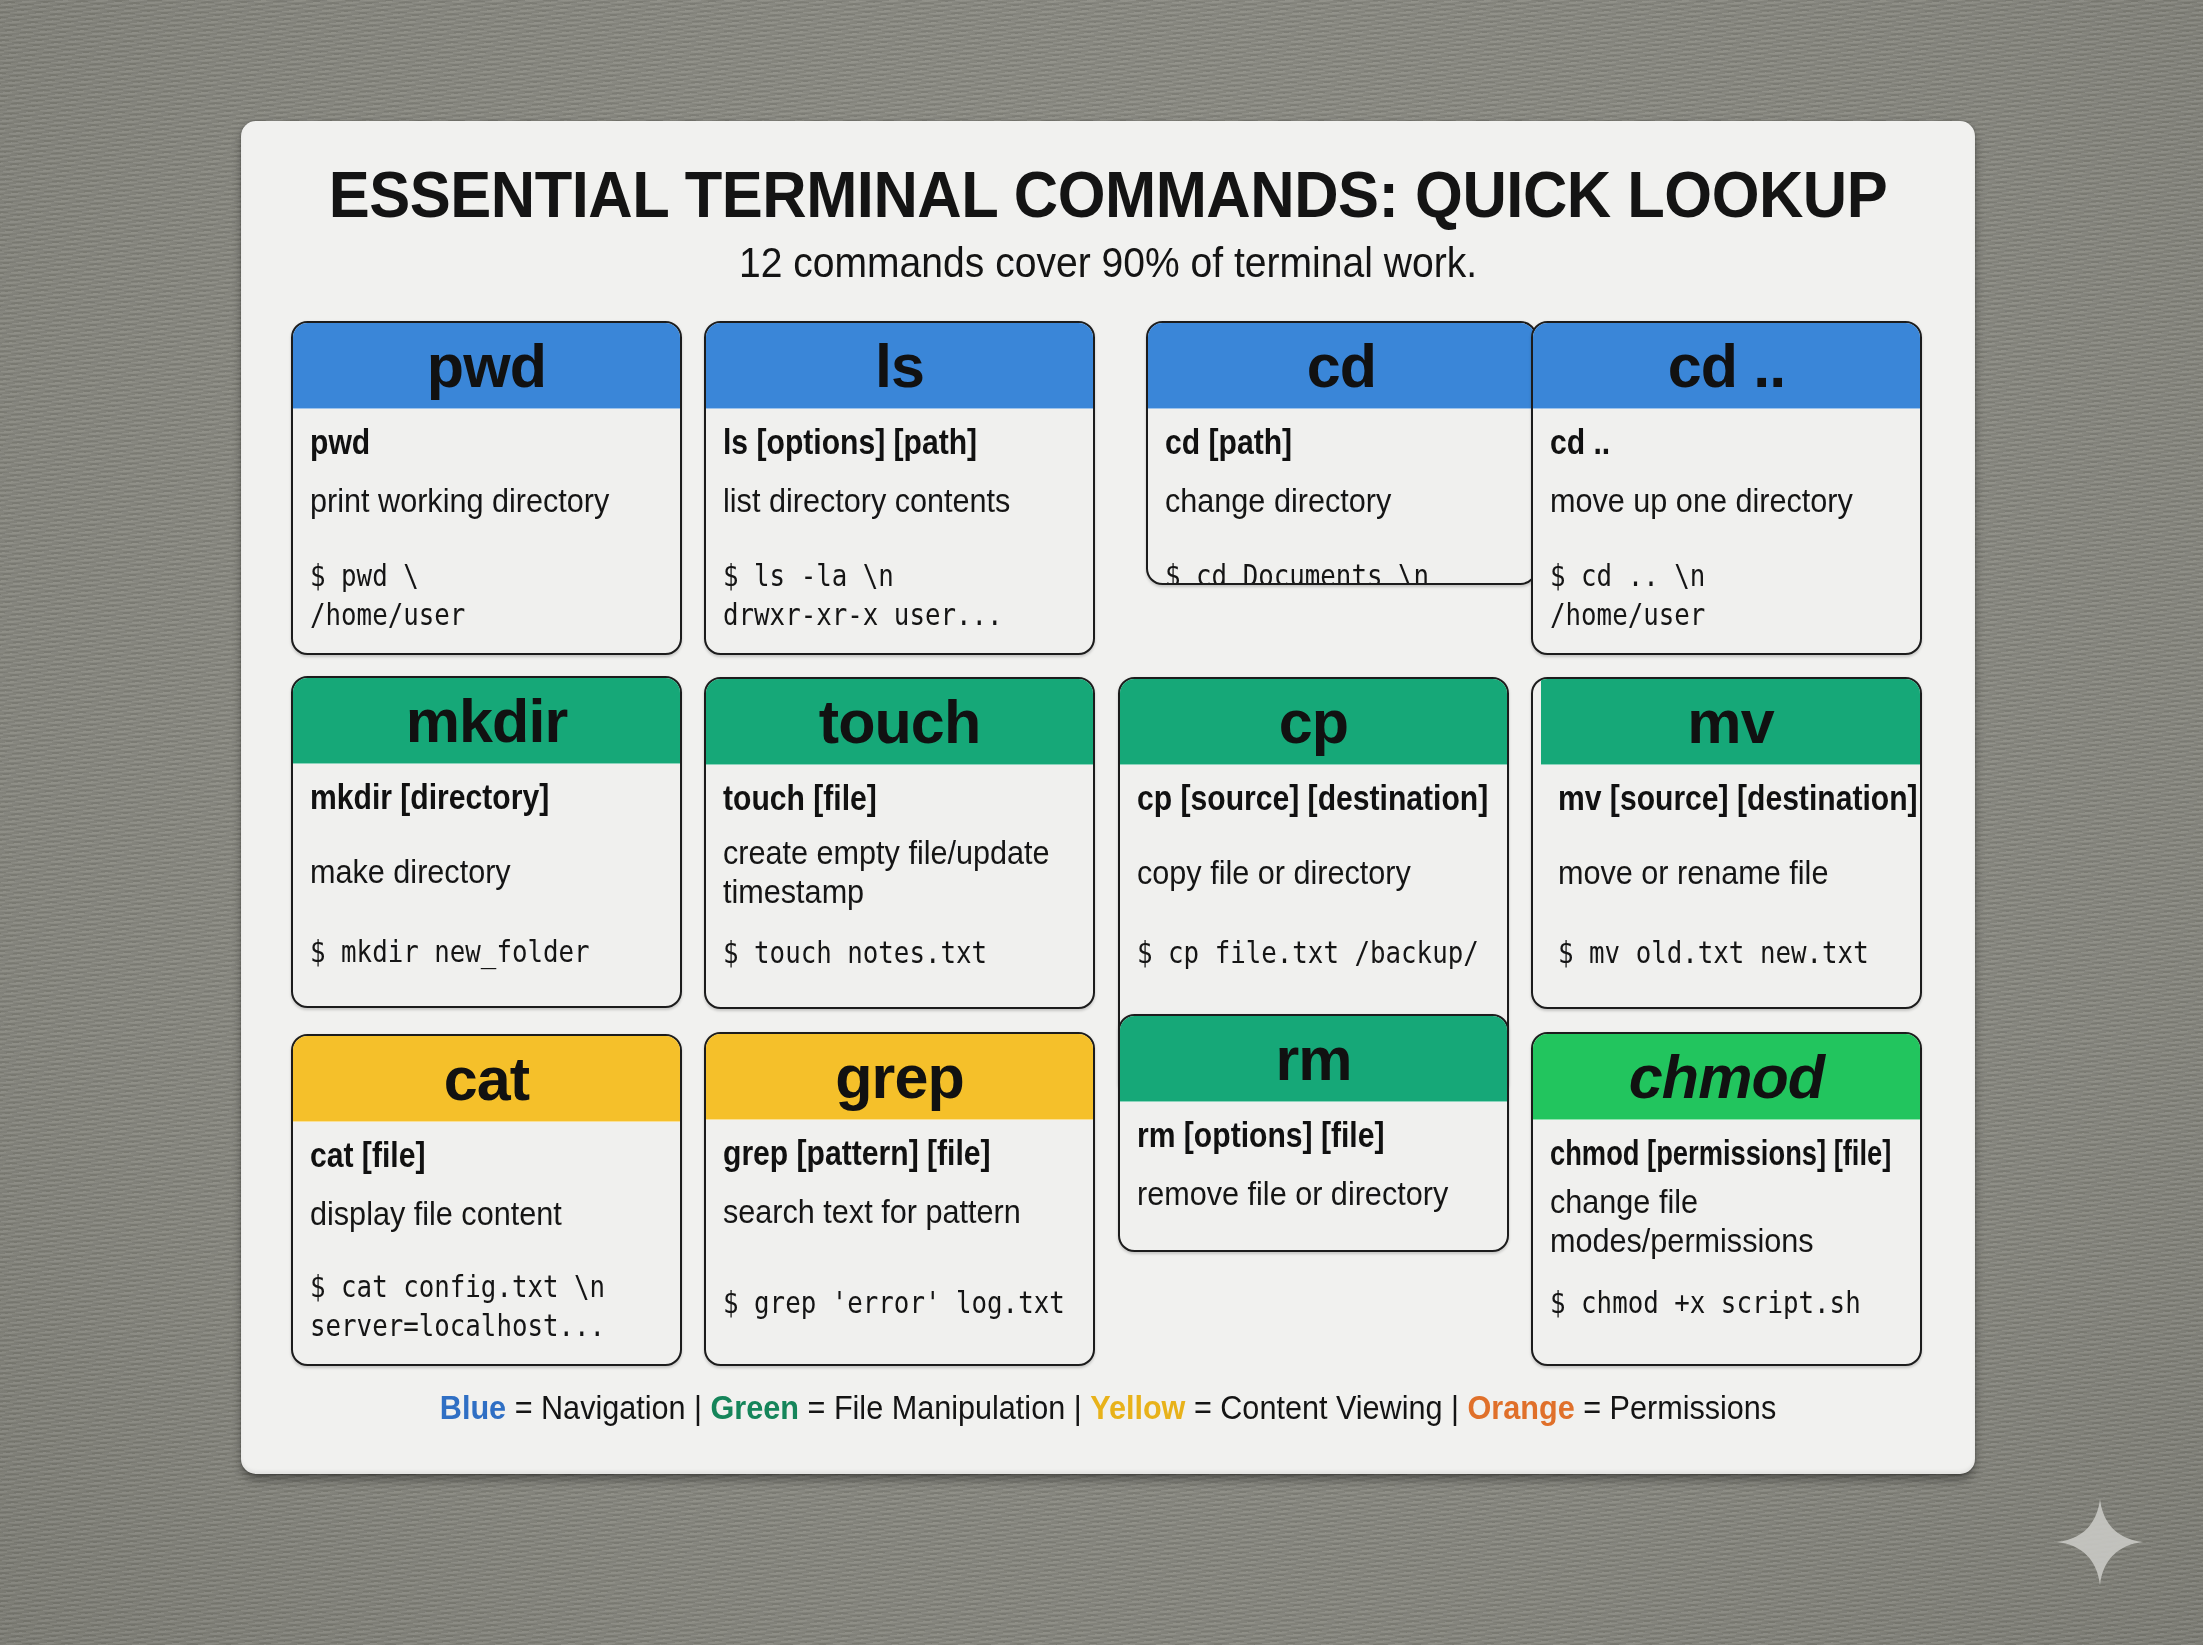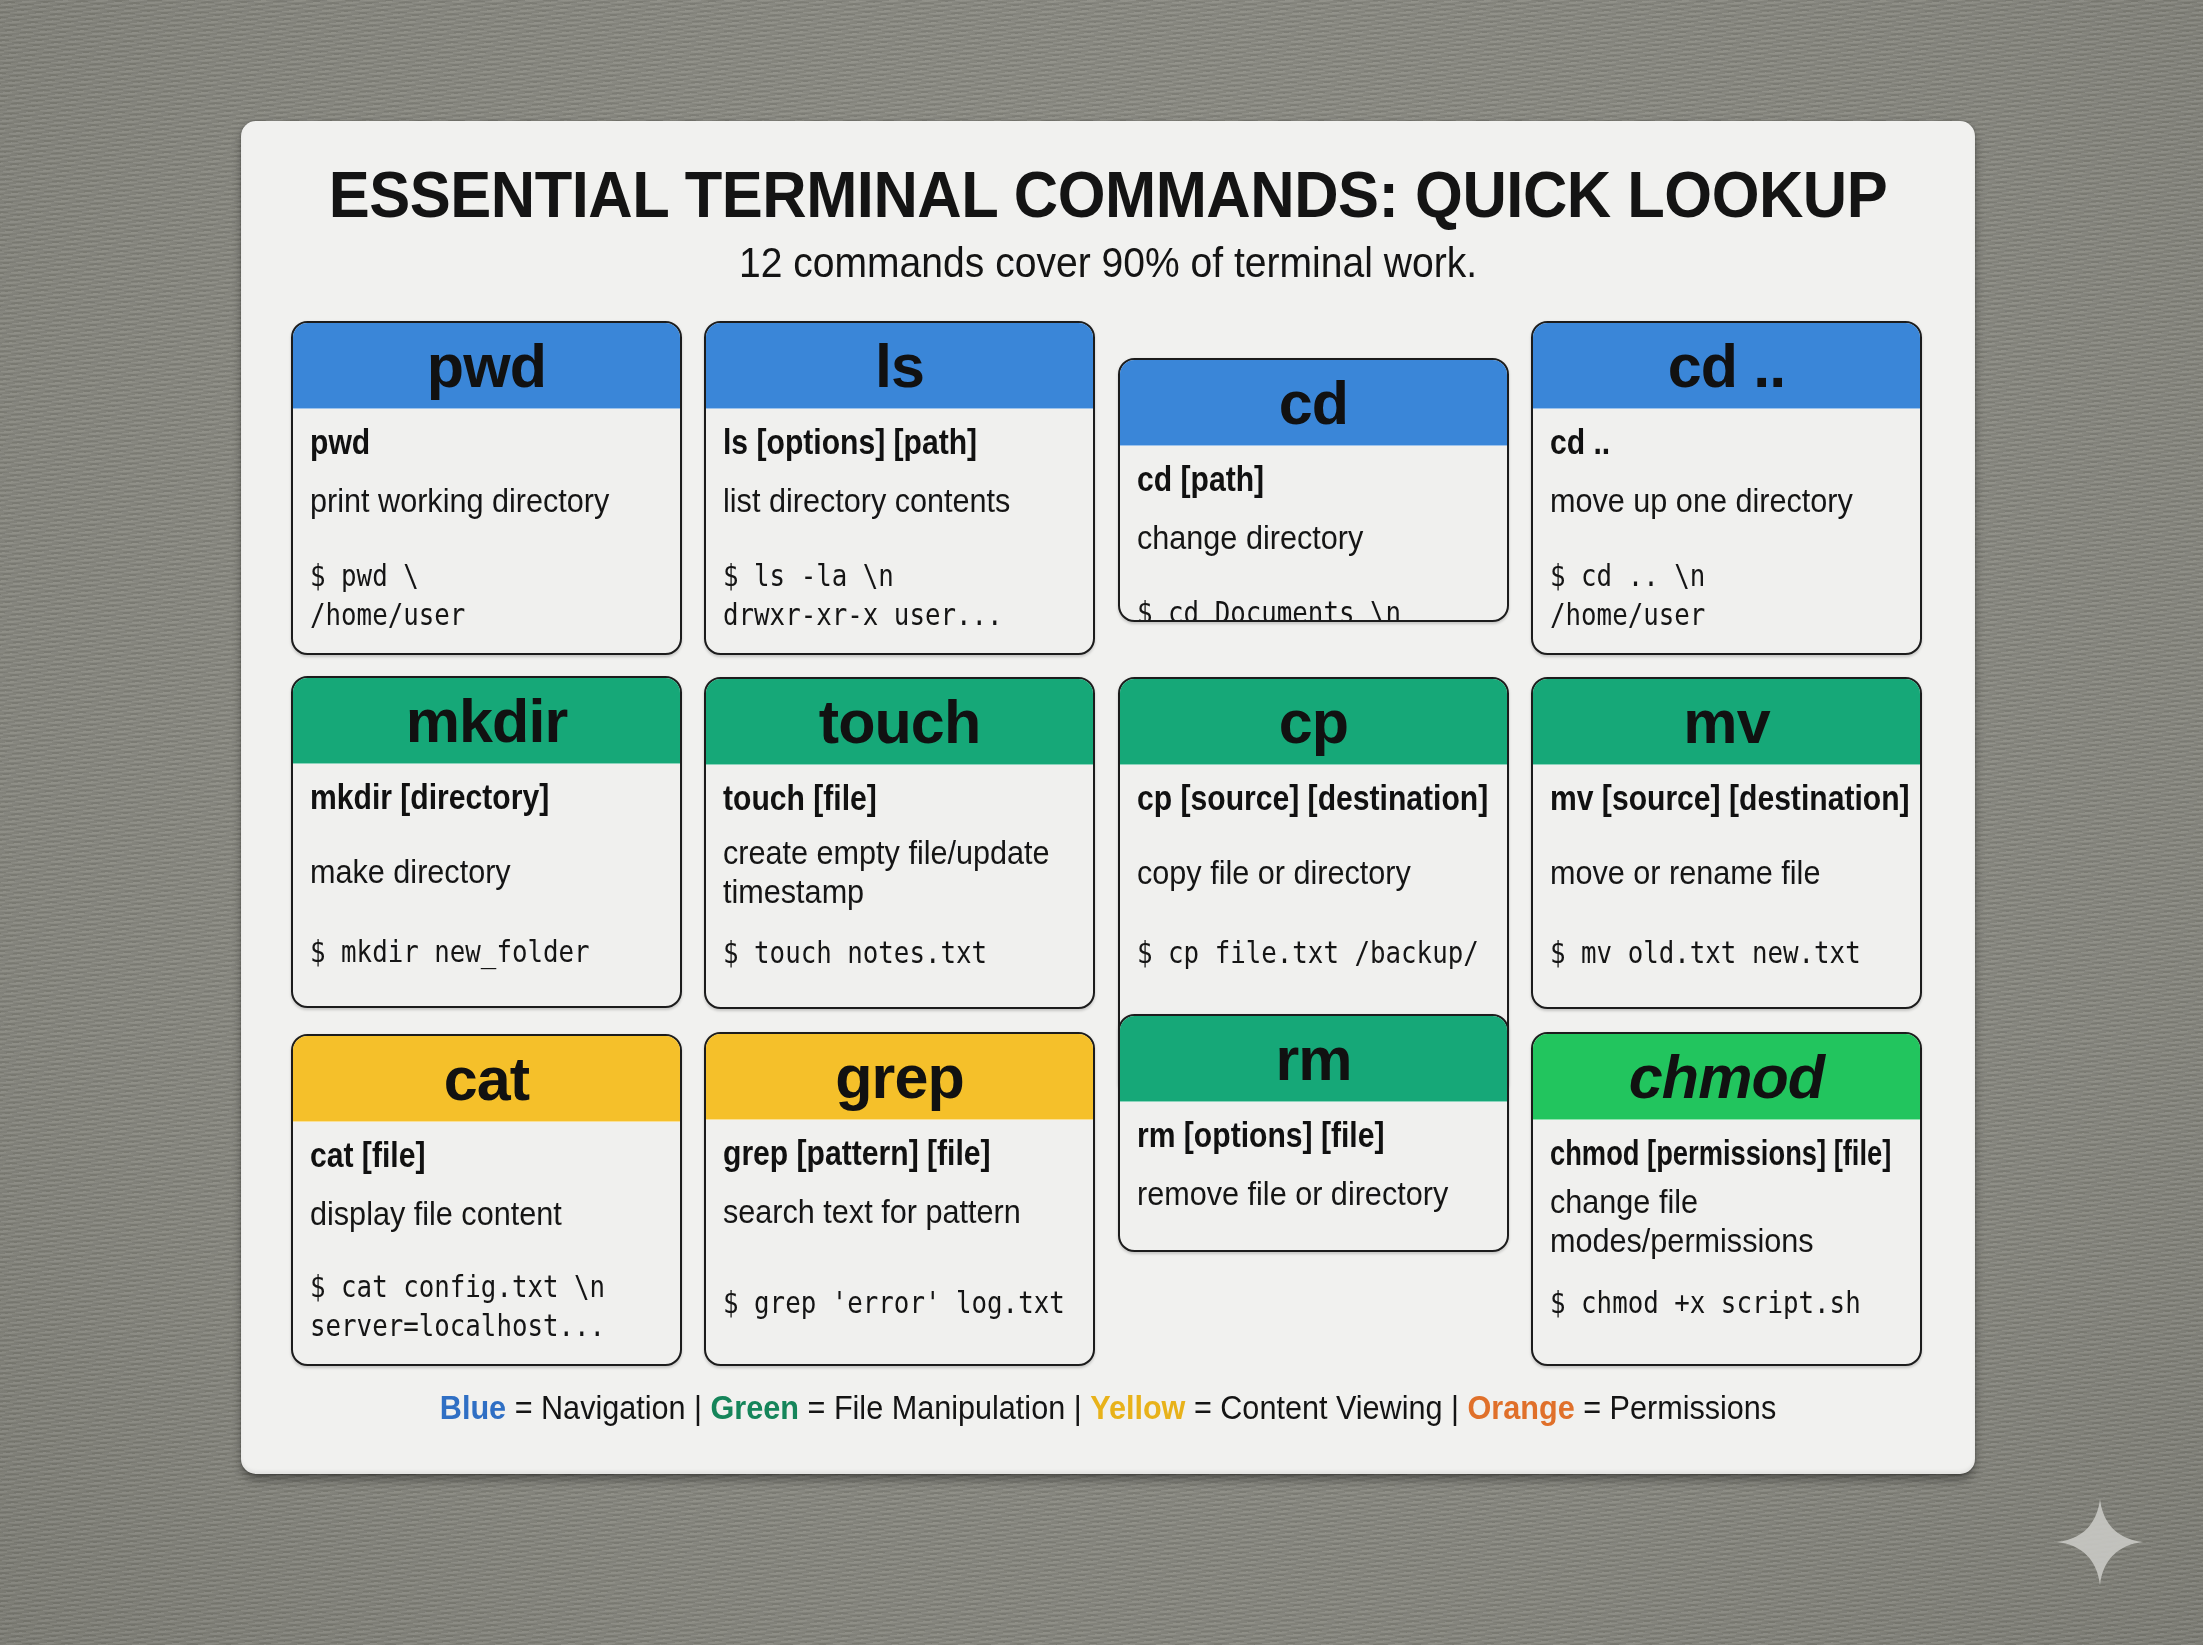--- a/index.html
+++ b/index.html
@@ -134,21 +134,21 @@
   </div>
   <div class="card" style="left:463px; top:200px; height:334px;">
     <div class="card-header" style="background: rgb(58, 134, 216);">ls</div>
     <div class="card-body">
       <div class="syntax">ls [options] [path]</div>
       <div class="desc" style="top:72px;">list directory contents</div>
       <div class="example" style="top:147px;">$ ls -la \n
 drwxr-xr-x user...</div>
     </div>
   </div>
-  <div class="card" style="left:877px; top:200px; height:264px;margin-top:37px;">
+  <div class="card" style="left:905px; top:200px; height:264px;">
     <div class="card-header" style="background: rgb(58, 134, 216);">cd</div>
     <div class="card-body">
       <div class="syntax">cd [path]</div>
       <div class="desc" style="top:72px;">change directory</div>
       <div class="example" style="top:147px;">$ cd Documents \n
 /home/user/Documents</div>
     </div>
   </div>
   <div class="card" style="left:1290px; top:200px; height:334px;">
     <div class="card-header" style="background: rgb(58, 134, 216);">cd ..</div>
@@ -177,21 +177,21 @@
     </div>
   </div>
   <div class="card" style="left:877px; top:556px; height:420px;">
     <div class="card-header" style="background: rgb(22, 168, 120);">cp</div>
     <div class="card-body">
       <div class="syntax">cp [source] [destination]</div>
       <div class="desc" style="top:88px;">copy file or directory</div>
       <div class="example" style="top:168px;">$ cp file.txt /backup/</div>
     </div>
   </div>
-  <div class="card" style="left:1290px; top:556px; height:332px;">
+  <div class="card" style="left:1290px; top:556px; height:332px;padding-left:8px;">
     <div class="card-header" style="background: rgb(22, 168, 120);">mv</div>
     <div class="card-body">
       <div class="syntax">mv [source] [destination]</div>
       <div class="desc" style="top:88px;">move or rename file</div>
       <div class="example" style="top:168px;">$ mv old.txt new.txt</div>
     </div>
   </div>
 
   <div class="card" style="left:50px; top:913px; height:332px;">
     <div class="card-header" style="background: rgb(245, 192, 42);">cat</div>

